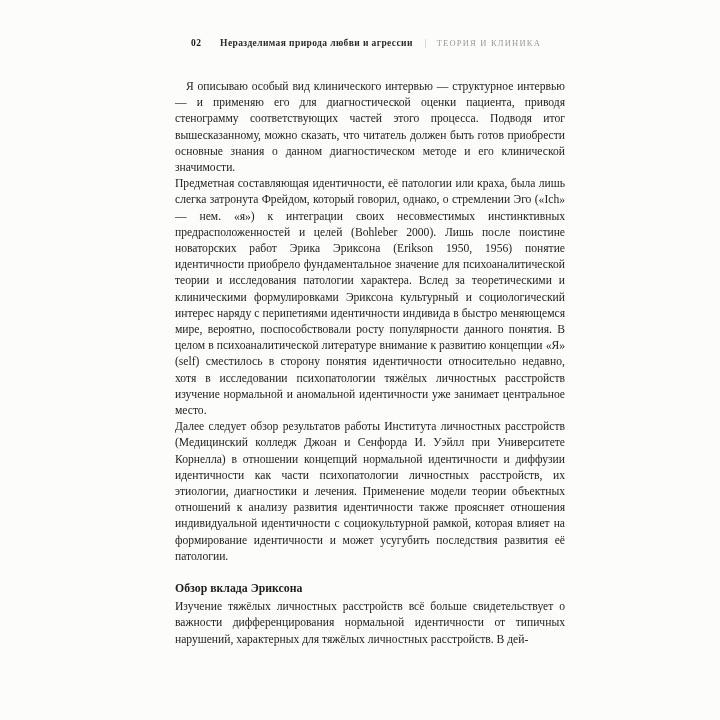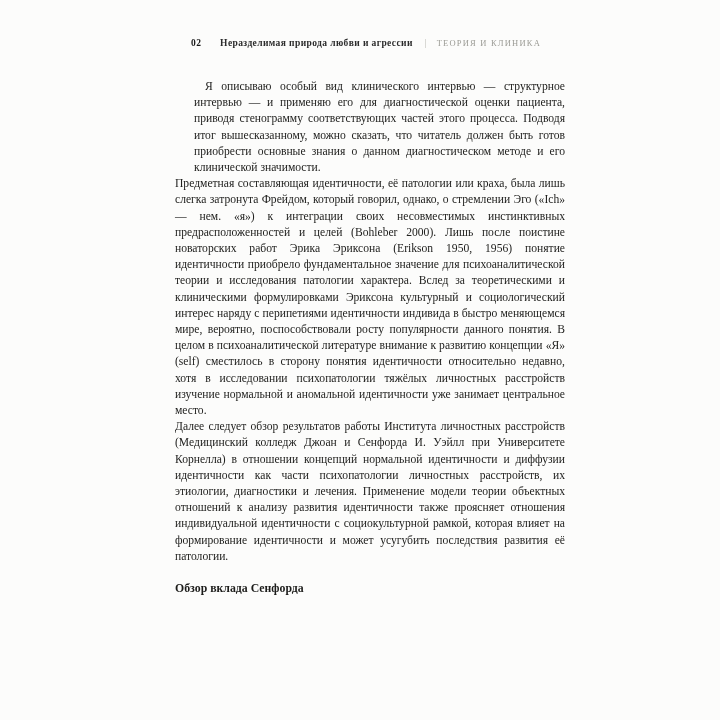--- a/index.html
+++ b/index.html
@@ -57,21 +57,20 @@
     font-size: 11.6px;
     line-height: 16.2px;
     text-align: justify;
     color: #222220;
   }
   .para {
     margin: 0;
   }
   .para.first {
     text-indent: 11px;
-    margin-left: 19px;
   }
   .para.spaced {
   }
   .subheading {
     margin: 15px 0 3px 0;
     font-size: 11.8px;
     line-height: 16px;
     font-weight: bold;
     text-align: left;
     color: #1c1c1a;
@@ -89,17 +88,18 @@
     <span class="hdr-section">ТЕОРИЯ И КЛИНИКА</span>
   </header>
 
   <main class="text-column">
     <p class="para first">Я описываю особый вид клинического интервью — структурное интервью — и применяю его для диагностической оценки пациента, приводя стенограмму соответствующих частей этого процесса. Подводя итог вышесказанному, можно сказать, что читатель должен быть готов приобрести основные знания о данном диагностическом методе и его клинической значимости.</p>
 
     <p class="para spaced">Предметная составляющая идентичности, её патологии или краха, была лишь слегка затронута Фрейдом, который говорил, однако, о стремлении Эго («Ich» — нем. «я») к интеграции своих несовместимых инстинктивных предрасположенностей и целей (Bohleber 2000). Лишь после поистине новаторских работ Эрика Эриксона (Erikson 1950, 1956) понятие идентичности приобрело фундаментальное значение для психоаналитической теории и исследования патологии характера. Вслед за теоретическими и клиническими формулировками Эриксона культурный и социологический интерес наряду с перипетиями идентичности индивида в быстро меняющемся мире, вероятно, поспособствовали росту популярности данного понятия. В целом в психоаналитической литературе внимание к развитию концепции «Я» (self) сместилось в сторону понятия идентичности относительно недавно, хотя в исследовании психопатологии тяжёлых личностных расстройств изучение нормальной и аномальной идентичности уже занимает центральное место.</p>
 
     <p class="para spaced">Далее следует обзор результатов работы Института личностных расстройств (Медицинский колледж Джоан и Сенфорда И. Уэйлл при Университете Корнелла) в отношении концепций нормальной идентичности и диффузии идентичности как части психопатологии личностных расстройств, их этиологии, диагностики и лечения. Применение модели теории объектных отношений к анализу развития идентичности также проясняет отношения индивидуальной идентичности с социокультурной рамкой, которая влияет на формирование идентичности и может усугубить последствия развития её патологии.</p>
 
-    <h2 class="subheading">Обзор вклада Сенфорда</h2>
+    <h2 class="subheading">Обзор вклада Эриксона</h2>
 
+    <p class="para">Изучение тяжёлых личностных расстройств всё больше свидетельствует о важности дифференцирования нормальной идентичности от типичных нарушений, характерных для тяжёлых личностных расстройств. В дей-</p>
   </main>
 
 </div>
 
 </body></html>

